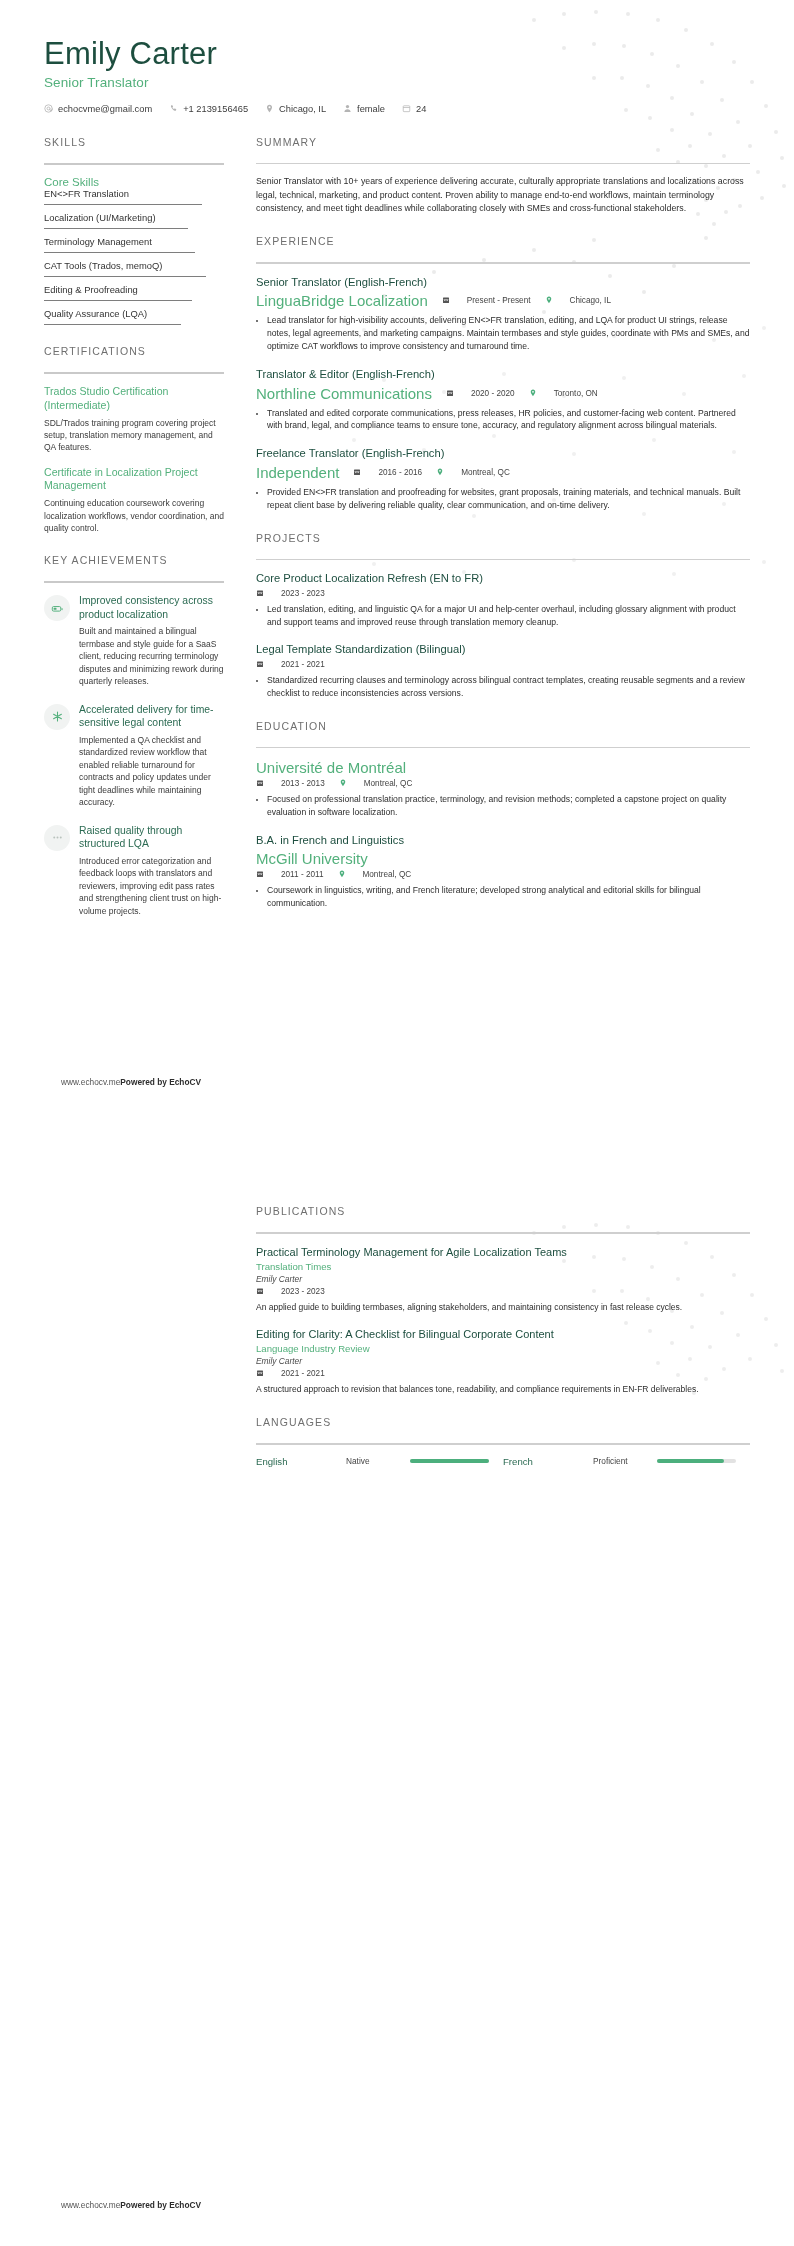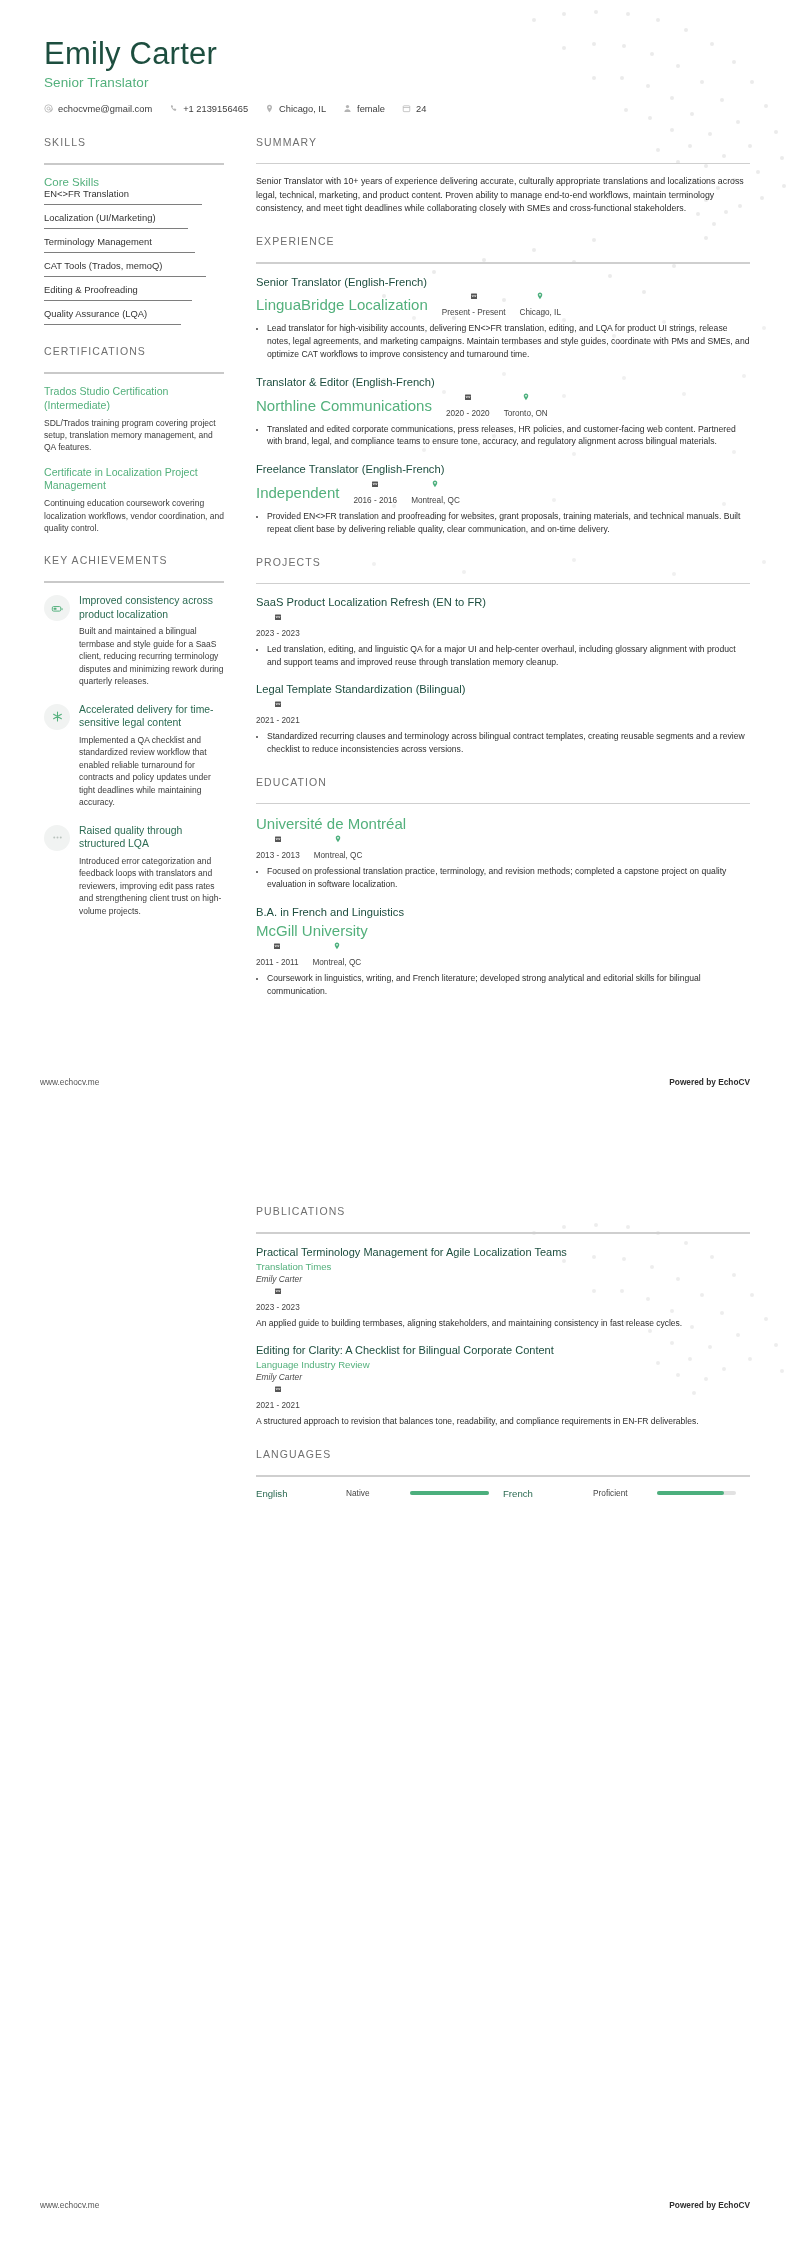--- a/index.html
+++ b/index.html
@@ -117,21 +117,21 @@
   
   .summary-text { font-size: 8.8px; line-height: 1.52; color: #2d2d2d; }
 
   .entry { margin-bottom: 14px; }
   .entry-title { font-size: 11.2px; color: #1d4e3f; line-height: 1.3; }
   .entry-meta {
     display: flex; align-items: center; gap: 14px;
     margin-top: 3px; flex-wrap: wrap;
   }
   .entry-org { font-size: 15px; color: #53b07c; }
-  .meta-chip { display: flex; align-items: center; gap: 8px; font-size: 8.2px; color: #444; white-space: nowrap; flex-direction: column; }
+  .meta-chip { display: flex; gap: 17px; font-size: 8.2px; color: #444; white-space: nowrap; }
   .meta-chip .mi { width: 8px; height: 8px; flex: 0 0 8px; color: #555; }
   .meta-chip .mi svg { display: block; width: 8px; height: 8px; }
   .bullets { margin-top: 5px; padding-left: 11px; }
   .bullets li { font-size: 8.6px; line-height: 1.5; color: #2d2d2d; margin-bottom: 1px; }
   .bullets li::marker { color: #444; font-size: 8px; }
 
   .pub { margin-bottom: 13px; }
   .pub-title { font-size: 11px; color: #1d4e3f; line-height: 1.32; }
   .pub-src { font-size: 9.6px; color: #53b07c; margin-top: 2px; }
   .pub-author { font-size: 8.4px; color: #4b4b4b; font-style: italic; margin-top: 2px; }
@@ -140,22 +140,22 @@
   .lang-row { display: flex; align-items: center; gap: 0; margin-top: 8px; }
   .lang-cell { display: flex; align-items: center; gap: 12px; width: 50%; }
   .lang-name { font-size: 9.6px; color: #2b6a52; width: 78px; }
   .lang-level { font-size: 8.3px; color: #444; width: 52px; }
   .lang-bar { flex: 1 1 auto; height: 4px; border-radius: 2px; background: #e2e2e2; position: relative; margin-right: 14px; }
   .lang-bar span { position: absolute; left: 0; top: 0; bottom: 0; border-radius: 2px; background: #4caf7d; display: block; }
 
   
   .footer {
     position: absolute;
-    left: 40px; right: 44px; bottom: 36px;
-    display: flex; justify-content: space-between;
+    left: 61px; right: 44px; bottom: 36px;
+    display: flex; 
     font-size: 8.3px; color: #555;
     z-index: 3;
   }
   .footer .pw { font-weight: 700; color: #2d2d2d; }
 
   .page2 .inner { padding-top: 60px; }
 </style>
 </head>
 <body>
 
@@ -495,21 +495,21 @@
               <li>Provided EN&lt;&gt;FR translation and proofreading for websites, grant proposals, training materials, and technical manuals. Built repeat client base by delivering reliable quality, clear communication, and on-time delivery.</li>
             </ul>
           </div>
         </div>
 
         <div class="sec">
           <div class="sec-title">PROJECTS</div>
           <div class="sec-rule thin"></div>
 
           <div class="entry">
-            <div class="entry-title">SaaS Product Localization Refresh (EN to FR)</div>
+            <div class="entry-title">Core Product Localization Refresh (EN to FR)</div>
             <div class="entry-meta">
               <span class="meta-chip">
                 <span class="mi">
                     <svg viewBox="0 0 16 16" fill="currentColor">
                       <rect x="2" y="3" width="12" height="11" rx="1"></rect>
                       <rect x="3.2" y="6" width="9.6" height="1" fill="#fff"></rect>
                       <rect x="4" y="8.4" width="1.6" height="1.6" fill="#fff"></rect>
                       <rect x="7.2" y="8.4" width="1.6" height="1.6" fill="#fff"></rect>
                       <rect x="10.4" y="8.4" width="1.6" height="1.6" fill="#fff"></rect>
                     </svg>

